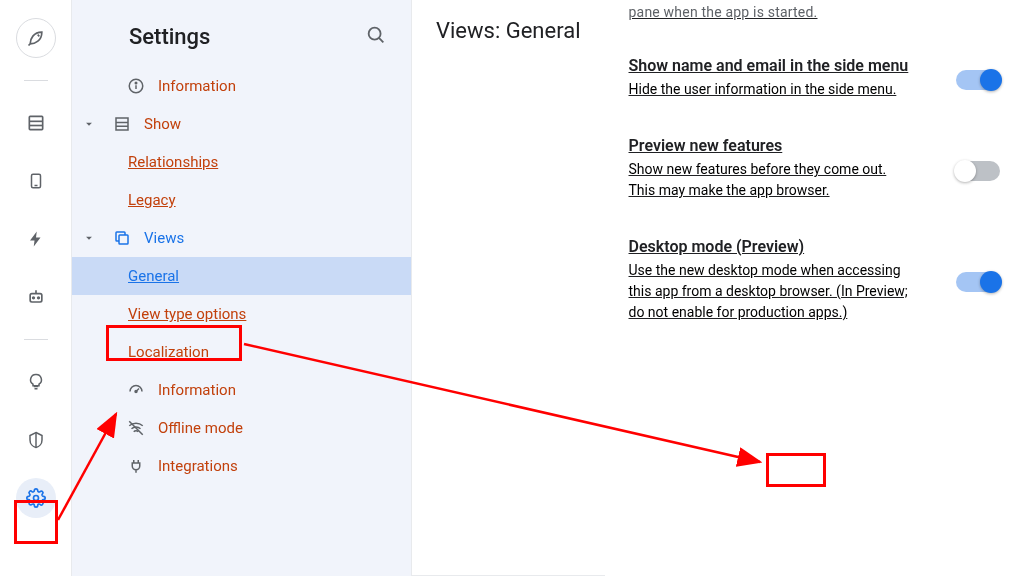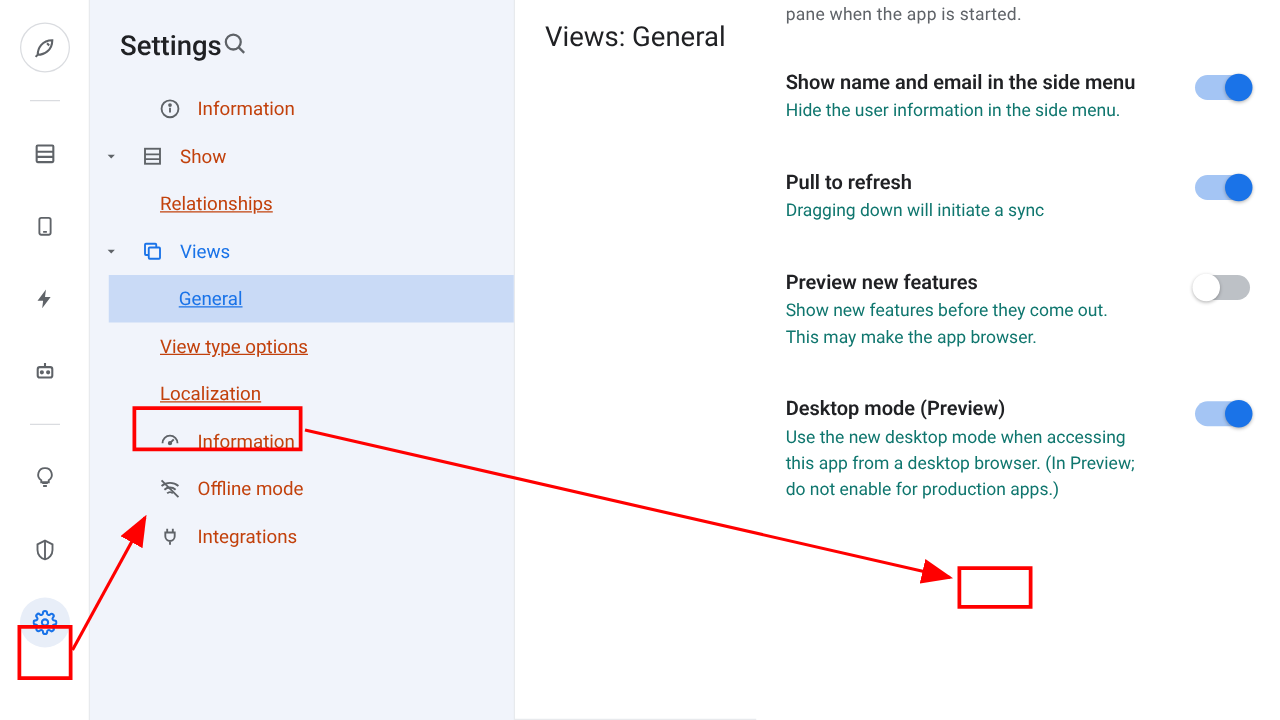--- a/index.html
+++ b/index.html
@@ -53,21 +53,23 @@
       width: 340px;
       background: #f1f4fb;
       border-right: 1px solid #e8eaed;
       display: flex;
       flex-direction: column;
       padding: 8px 0;
     }
     .sidebar-header {
       display: flex;
       align-items: center;
+      justify-content: space-between;
       padding: 16px 24px 18px 24px;
+      margin-left: 33px;
     }
     .sidebar-header h1 { font-size: 22px; font-weight: 500; }
     .sidebar-search { color: #5f6368; cursor: pointer; }
     .nav-item, .nav-sub {
       display: flex;
       align-items: center;
       gap: 12px;
       padding: 10px 24px;
       cursor: pointer;
       color: #c2410c;
@@ -84,61 +86,61 @@
       display:flex;
       color: #5f6368;
     }
     .nav-item.parent { padding-left: 10px; }
     .nav-sub { padding-left: 56px; }
     .nav-sub.indent2 { padding-left: 56px; text-decoration: underline; }
     .nav-item.views, .nav-item.views .icon { color: #1a73e8; }
     .nav-sub.selected {
       background: #c9daf6;
       color: #1a73e8;
-      margin-left: 15px;
     }
     
     .main {
       flex: 1;
       display: flex;
     }
     .main-header {
       padding: 18px 24px 16px 24px;
       font-size: 22px;
       font-weight: 400;
       border-bottom: 1px solid #e8eaed;
     }
     .content {
       flex:1;
       overflow-y: auto;
       padding: 0 24px 24px 24px;
+      text-decoration: underline;
     }
     .truncated-top {
       color: #5f6368;
       font-size: 14px;
       padding: 4px 0 18px 0;
       letter-spacing: 0.2px;
     }
     .setting {
       display: flex;
-      align-items: flex-start;
+      align-items: center;
       justify-content: space-between;
       gap: 40px;
       padding: 18px 0 18px 0;
     }
     .setting-text { max-width: 360px; }
     .setting-title {
       font-size: 16px;
       font-weight: 600;
       color: #202124;
       margin-bottom: 4px;
     }
     .setting-desc {
       font-size: 14px;
-      color: #0f766e;
+      color: #000000;
       line-height: 1.5;
     }
     .toggle {
       position: relative;
       width: 44px;
       height: 20px;
       border-radius: 10px;
       margin-top: 4px;
       cursor: pointer;
       flex-shrink: 0;
@@ -262,20 +264,23 @@
           <rect x="4" y="4" width="16" height="16"></rect>
           <line x1="4" y1="10" x2="20" y2="10"></line>
           <line x1="4" y1="15" x2="20" y2="15"></line>
         </svg>
       </span>
     <span>Show</span>
   </div>
 
   <div class="nav-sub indent2">
     <span>Relationships</span>
+  </div>
+  <div class="nav-sub indent2">
+    <span>Legacy</span>
   </div>
 
   <div class="nav-item parent views">
     <span class="nav-collapse">
         <svg width="14" height="14" viewBox="0 0 24 24" fill="currentColor">
           <path d="M7 10l5 5 5-5z"></path>
         </svg>
       </span>
     <span class="icon">
         <svg width="18" height="18" viewBox="0 0 24 24" fill="none" stroke="currentColor" stroke-width="2">
@@ -338,29 +343,20 @@
     <div class="setting">
       <div class="setting-text">
         <div class="setting-title">Show name and email in the side menu</div>
         <div class="setting-desc">Hide the user information in the side menu.</div>
       </div>
       <div class="toggle on">
           <div class="knob"></div>
         </div>
     </div>
 
-    <div class="setting">
-      <div class="setting-text">
-        <div class="setting-title">Pull to refresh</div>
-        <div class="setting-desc">Dragging down will initiate a sync</div>
-      </div>
-      <div class="toggle on">
-          <div class="knob"></div>
-        </div>
-    </div>
 
     <div class="setting">
       <div class="setting-text">
         <div class="setting-title">Preview new features</div>
         <div class="setting-desc">Show new features before they come out. This may make the app browser.</div>
       </div>
       <div class="toggle off">
           <div class="knob"></div>
         </div>
     </div>

